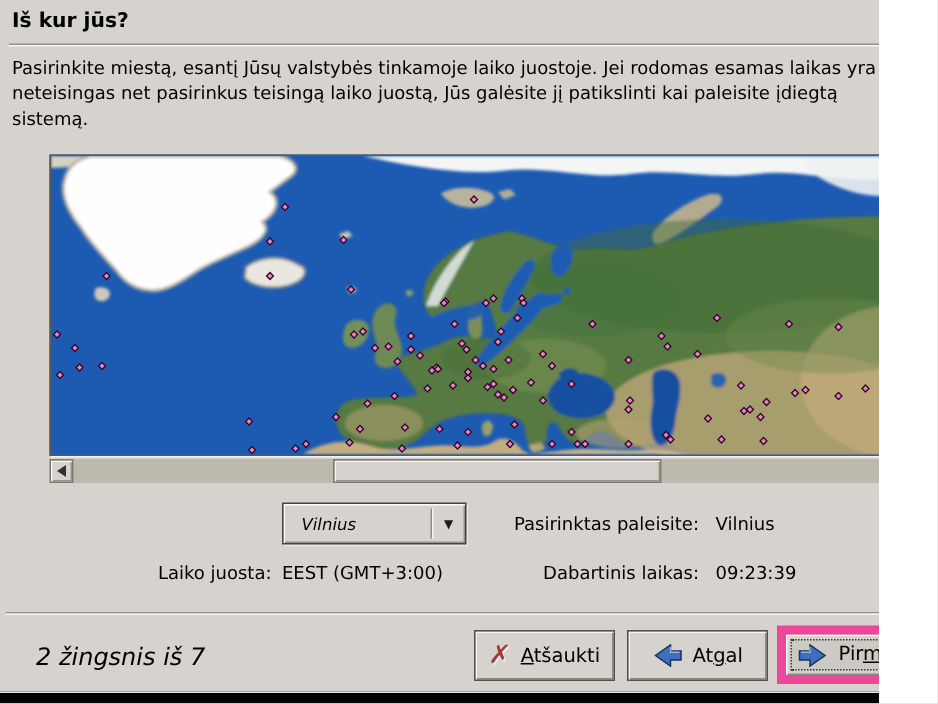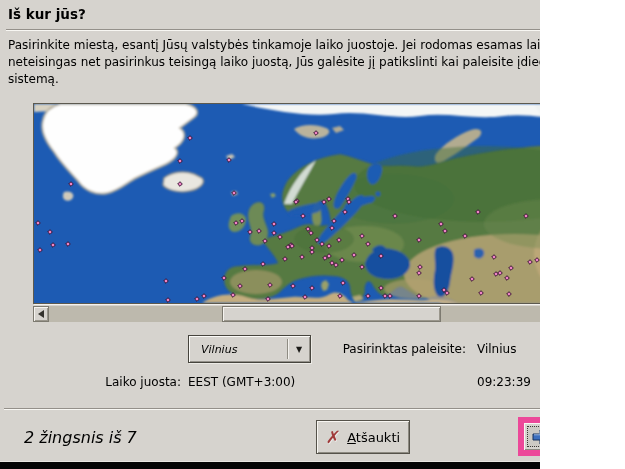--- a/index.html
+++ b/index.html
@@ -1,17 +1,17 @@
 <!DOCTYPE html>
 <html><head>
 <meta charset="utf-8">
 <style>
   html,body{margin:0;padding:0;}
   body{font-family:"DejaVu Sans","Liberation Sans",sans-serif;background:#fff;}
-  #win{position:relative;width:540px;height:469px;background:#d6d3ce;overflow:hidden;color:#000;}
+  #win{position:relative;width:586px;height:469px;background:#d6d3ce;overflow:hidden;color:#000;}
 
   .title{position:absolute;left:8px;top:6px;font-size:13.5px;font-weight:bold;}
   .groove{position:absolute;height:0;border-top:1px solid #94908a;border-bottom:1px solid #f8f7f3;}
   #rule-top{left:6px;width:613px;top:29px;}
   #rule-bottom{left:4px;width:617px;top:408px;}
   .intro{position:absolute;left:8px;top:37px;width:599px;font-size:12px;line-height:17px;}
 
   
   #map-frame{position:absolute;left:33px;top:103px;width:566px;height:199px;border:1px solid #5c594f;
              box-shadow:1px 1px 0 #f4f2ee;background:#1d5bb3;}
@@ -283,30 +283,38 @@
   <div id="combo">
     <div class="txt">Vilnius</div>
     <div class="sep"></div>
     <div class="arr">▼</div>
   </div>
   <div class="lbl r" style="left:320px;top:342px;width:146px;">Pasirinktas paleisite:</div>
   <div class="val" style="left:477px;top:342px;">Vilnius</div>
 
   <div class="lbl r" style="left:0;top:375px;width:181px;">Laiko juosta:</div>
   <div class="val" style="left:188px;top:375px;text-align:right;">EEST (GMT+3:00)</div>
+  <div class="lbl r" style="left:320px;top:375px;width:146px;">Dabartinis laikas:</div>
   <div class="val" style="left:477px;top:375px;">09:23:39</div>
 
   <div class="groove" id="rule-bottom"></div>
   <div class="step">2 žingsnis iš 7</div>
 
   <div class="btn" id="btn-cancel">
     <span class="x-ico">✗</span>
     <span><span></span><span class="mn">A</span><span>tšaukti</span></span>
   </div>
 
+  <div class="btn" id="btn-back">
+    <svg class="arrow-svg" width="20" height="16" viewBox="0 0 20 16">
+      <path d="M12,1 L12,5 L19,5 L19,11 L12,11 L12,15 L2,8 Z" fill="#3d6fbe" stroke="#16325e" stroke-width="1"></path>
+      <path d="M12,2.2 L12,5.8 L18,5.8" fill="none" stroke="#9ab4dd" stroke-width="1"></path>
+    </svg>
+    <span><span>At</span><span class="mn">g</span><span>al</span></span>
+  </div>
 
   <div id="btn-forward-outer">
     <div id="btn-forward">
       <svg class="arrow-svg" width="20" height="16" viewBox="0 0 20 16">
         <path d="M8,1 L8,5 L1,5 L1,11 L8,11 L8,15 L18,8 Z" fill="#3d6fbe" stroke="#16325e" stroke-width="1"></path>
         <path d="M8,2.2 L8,5.8 L2,5.8" fill="none" stroke="#9ab4dd" stroke-width="1"></path>
       </svg>
       <span><span>Pir</span><span class="mn">m</span><span>yn</span></span>
     </div>
   </div>

